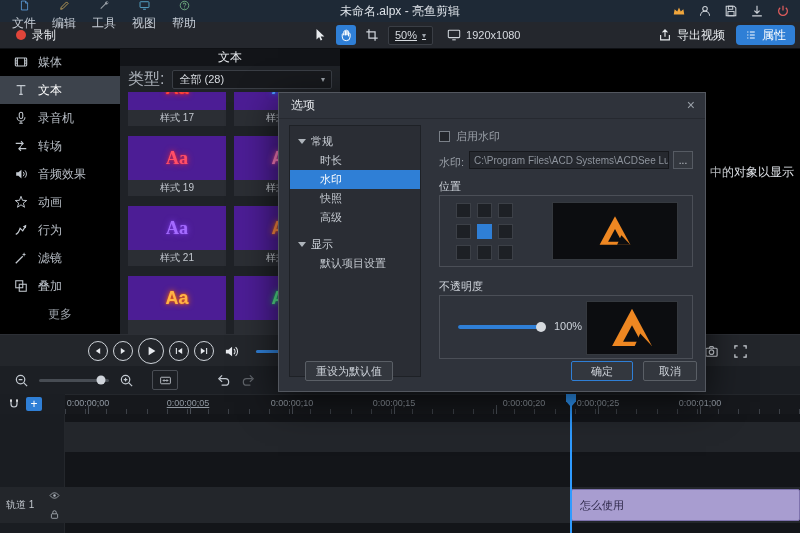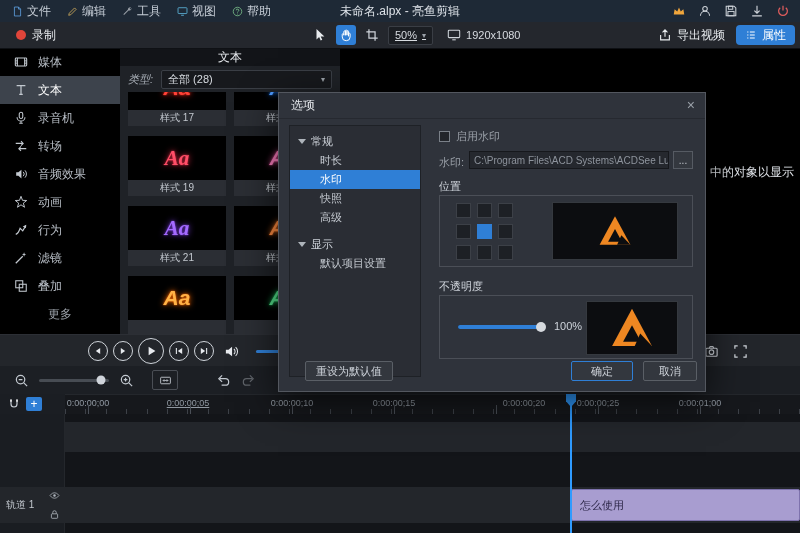--- a/index.html
+++ b/index.html
@@ -2,21 +2,21 @@
 <html style="--accent: #2f7fd6; --logo-orange: #ee8722; --record-red: #e0453a; --clip-purple: #a89dd0;"><head>
 <meta charset="utf-8">
 <style>
   html,body{margin:0;padding:0;background:#000;}
   .app{position:relative;width:800px;height:533px;background:#15171b;overflow:hidden;
        font-family:"Liberation Sans","DejaVu Sans",sans-serif;color:#cfd4da;font-size:12px;}
 
   
   .menubar{position:absolute;top:0;left:0;right:0;height:22px;background:#1e2936;z-index:30;}
   .menus{display:flex;align-items:center;height:100%;padding-left:4px;}
-  .menu-item{display:flex;align-items:center;gap:4px;padding:0 8px;height:100%;color:#c6cdd6;cursor:default;}
+  .menu-item{display:flex;align-items:center;gap:4px;padding:0 8px;height:100%;color:#c6cdd6;cursor:default;flex-direction:column;}
   .menu-item svg{width:11px;height:11px;display:block;}
   .win-title{position:absolute;left:50%;top:0;transform:translateX(-50%);line-height:22px;color:#dde2e8;white-space:nowrap;}
   .menu-right{position:absolute;right:10px;top:0;height:22px;display:flex;align-items:center;gap:12px;}
   .menu-right span svg{width:14px;height:14px;display:block;}
 
   
   .toolbar{position:absolute;top:22px;left:0;right:0;height:26px;background:#24272d;border-bottom:1px solid #0f1115;z-index:25;}
   .record{position:absolute;left:10px;top:0;height:26px;display:flex;align-items:center;gap:6px;background:none;border:none;color:#e7eaee;font-size:12px;font-family:inherit;}
   .rec-dot{width:10px;height:10px;border-radius:50%;background:var(--record-red,#e0453a);}
   .center-tools{position:absolute;left:310px;top:0;height:26px;display:flex;align-items:center;gap:6px;}
@@ -37,25 +37,25 @@
   .sidebar{position:absolute;top:48px;left:0;width:120px;bottom:199px;background:#000000;z-index:5;}
   .side-item{height:28px;display:flex;align-items:center;gap:10px;padding-left:14px;color:#b7bdc5;}
   .side-item svg{width:14px;height:14px;display:block;}
   .side-item.active{background:#3d434c;color:#fff;}
   .side-item.more{justify-content:center;padding-left:0;color:#9aa0a8;}
 
   
   .text-panel{position:absolute;top:48px;left:120px;width:220px;bottom:199px;background:#1f2227;overflow:hidden;z-index:4;}
   .panel-tab{position:absolute;top:0;left:0;right:0;height:18px;background:#121418;display:flex;align-items:center;justify-content:center;color:#e7eaee;z-index:3;}
   .type-row{position:absolute;top:18px;left:0;right:0;height:26px;background:#1f2227;display:flex;align-items:center;padding:0 8px;gap:8px;z-index:3;box-sizing:border-box;}
-  .type-label{color:#aab0b8;font-size:11px;font-style:italic;}
+  .type-label{color:#aab0b8;font-size:16px;}
   .type-select{flex:1;display:flex;align-items:center;justify-content:space-between;background:#17191d;border:1px solid #3a3e45;border-radius:2px;height:17px;padding:0 6px;font-size:11px;color:#d7dbe0;}
   .styles-grid{position:absolute;top:18px;left:8px;width:204px;display:grid;grid-template-columns:98px 98px;column-gap:8px;row-gap:10px;z-index:1;}
   .style-tile{width:98px;}
-  .thumb{height:44px;background:#000000;display:flex;align-items:center;justify-content:center;font-weight:bold;font-size:21px;font-style:italic;}
+  .thumb{height:44px;background:#4c1d95;display:flex;align-items:center;justify-content:center;font-weight:bold;font-size:18px;}
   .style-name{height:16px;background:#2b2e34;color:#c3c8cf;font-size:10px;display:flex;align-items:center;justify-content:center;}
 
   
   .preview{position:absolute;top:48px;left:340px;right:0;bottom:199px;background:#000;z-index:3;}
   .hint{position:absolute;right:6px;top:116px;color:#e0e4e9;font-size:12px;white-space:nowrap;}
 
   
   .transport{position:absolute;left:0;right:0;top:334px;height:32px;background:#23262b;border-top:1px solid #2c2f35;z-index:6;box-sizing:border-box;}
   .transport-buttons{position:absolute;left:88px;top:0;height:32px;display:flex;align-items:center;gap:5px;}
   .t-btn{width:20px;height:20px;border:1px solid #cfd4da;border-radius:50%;display:flex;align-items:center;justify-content:center;color:#e7eaee;box-sizing:border-box;}

